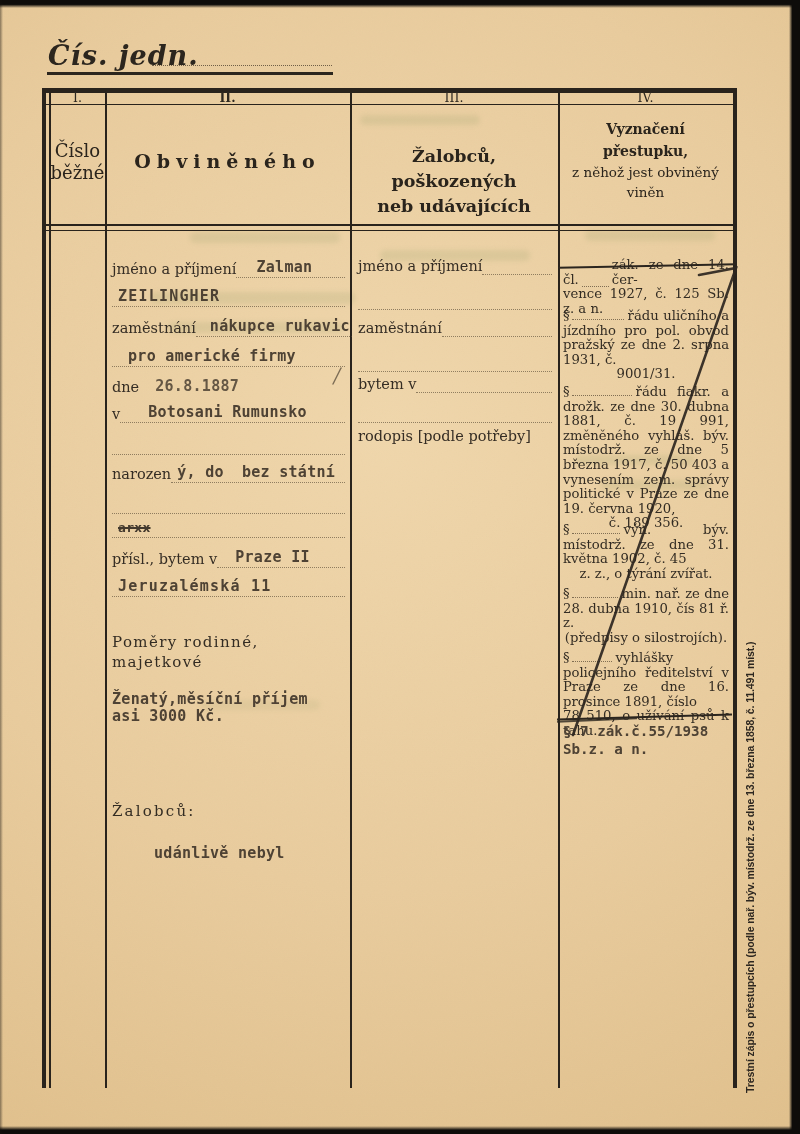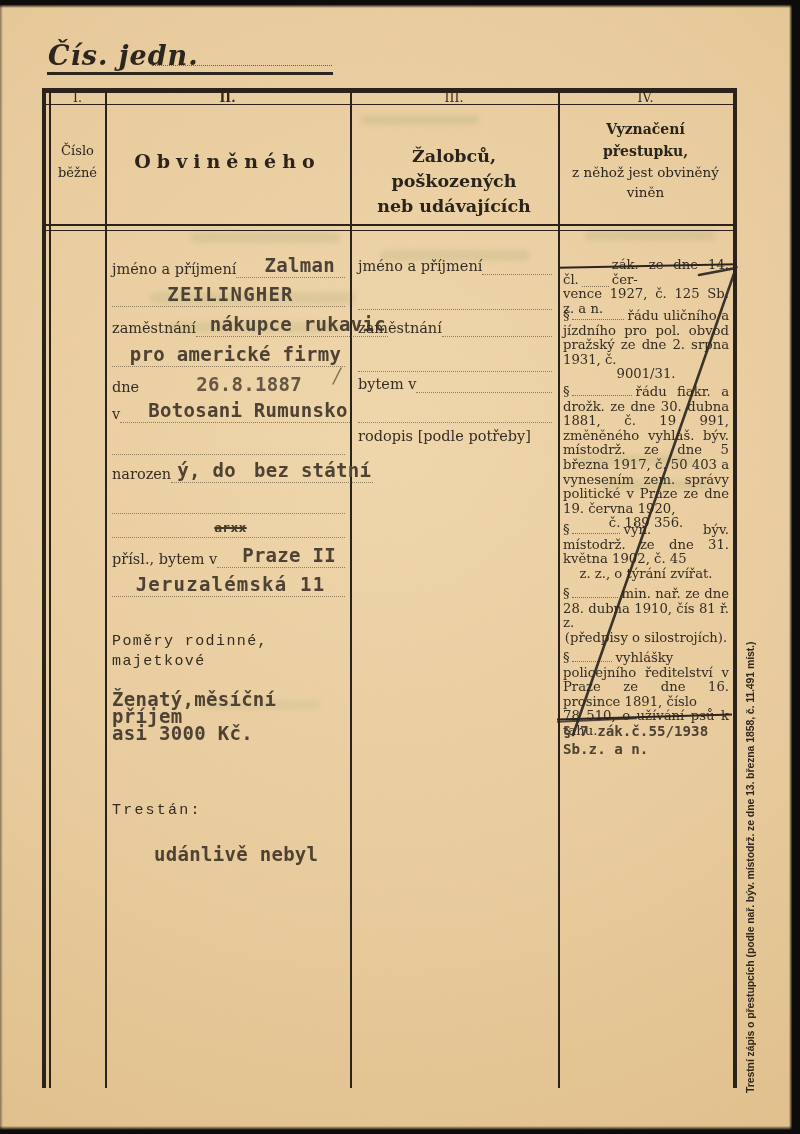--- a/index.html
+++ b/index.html
@@ -26,40 +26,40 @@
   .hl{position:absolute;left:0;right:0;background:#29231c;}
   .hl.top{top:0;height:4.5px;}
   .hl.num{top:15.5px;height:1.5px;}
   .hl.head1{top:136px;height:2.4px;}
   .hl.head2{top:141.5px;height:1.1px;}
 
   .num{position:absolute;top:2px;height:13px;font-size:12.5px;text-align:center;color:#2e2820;}
   .n1{left:8px;width:55px;} .n2{left:63px;width:245px;font-weight:bold;} .n3{left:308px;width:208px;} .n4{left:516px;width:175px;}
 
   .hcell{position:absolute;text-align:center;color:#2a241c;}
-  .h1{left:8px;width:55px;top:52px;font-size:13px;line-height:22px;}
+  .h1{left:8px;width:55px;top:52px;font-size:18px;line-height:22px;}
   .h2{left:63px;width:245px;top:62px;font-size:19px;font-weight:bold;letter-spacing:6px;}
   .h3{left:308px;width:208px;top:56px;font-size:17.5px;line-height:25px;font-weight:bold;}
   .h4{left:516px;width:175px;top:30px;}
   .h4 .t{font-size:14px;font-weight:bold;line-height:22px;}
   .h4 .s{font-size:13.5px;line-height:20px;}
 
   
   .c2{position:absolute;left:112px;top:0;width:233px;}
   .c3{position:absolute;left:358px;top:0;width:194px;}
   .c4{position:absolute;left:563px;top:0;width:166px;}
-  .row{position:absolute;left:0;right:0;display:flex;align-items:flex-end;height:22px;text-align:center;}
+  .row{position:absolute;left:0;right:0;display:flex;align-items:flex-end;height:22px;}
   .lbl{font-size:14.5px;color:#352d24;padding-bottom:1px;white-space:nowrap;}
   .fill{flex:1;border-bottom:1.3px dotted rgba(82,68,48,.6);padding:0 2px 1px 6px;white-space:nowrap;}
   .fill.nodots{border-bottom:none;}
-  .typed{font-family:"DejaVu Sans Mono", monospace;font-weight:700;font-size:19px;color:#4e4234;letter-spacing:.3px;}
+  .typed{font-family:"DejaVu Sans Mono", monospace;font-weight:700;font-size:15px;color:#4e4234;letter-spacing:.3px;}
   .typed.wide{letter-spacing:1.2px;}
   .typed.struckw{text-decoration:line-through;text-decoration-thickness:2px;color:#443a2e;}
   .block{position:absolute;left:0;right:0;}
-  .prn-block{font-size:15px;letter-spacing:1.4px;color:#332c23;line-height:20px;font-family:Liberation Mono, monospace;}
+  .prn-block{font-size:15px;letter-spacing:1.4px;color:#332c23;line-height:20px;}
 
   
   .p4{position:absolute;left:0;width:166px;font-size:13.2px;line-height:14.6px;text-align:justify;color:#332c23;}
   .p4 .cen{text-align:center;}
   .leader{display:inline-block;height:11px;border-bottom:1.4px dotted rgba(82,68,48,.7);vertical-align:baseline;}
   .struck{position:relative;display:flex;align-items:flex-end;}
   .struck::after{content:'';position:absolute;left:-5px;right:-7px;top:7px;height:2.3px;background:#2b251e;transform:rotate(-1.2deg);}
   .struck2{position:relative;display:block;}
   .struck2::after{content:'';position:absolute;left:-6px;right:-3px;top:7px;height:2.3px;background:#2b251e;transform:rotate(-1.6deg);}
   .struck2::before{content:'';position:absolute;left:-6px;width:48%;top:10px;height:2px;background:rgba(43,37,30,.8);transform:rotate(-2.5deg);}
@@ -180,21 +180,21 @@
     <div class="row" style="top:575px">
       <span class="fill"><span class="typed wide">Jeruzalémská 11</span></span>
     </div>
     <div class="block prn-block" style="top:632px">
       <div>Poměry rodinné, majetkové</div>
     </div>
     <div class="block" style="top:691px;line-height:17px">
       <div class="typed">Ženatý,měsíční příjem</div>
       <div class="typed">asi 3000 Kč.</div>
     </div>
-    <div class="block prn-block" style="top:801px;letter-spacing:2.2px">Trestán:</div>
+    <div class="block prn-block" style="top:801px;letter-spacing:2.2px">Žalobců:</div>
     <div class="block" style="top:843px">
       <span class="typed" style="margin-left:42px">udánlivě nebyl</span>
     </div>
   </div>
 
   <div class="c3">
     <div class="row" style="top:253px">
       <span class="lbl">jméno a příjmení</span>
         <span class="fill"></span>
     </div>

